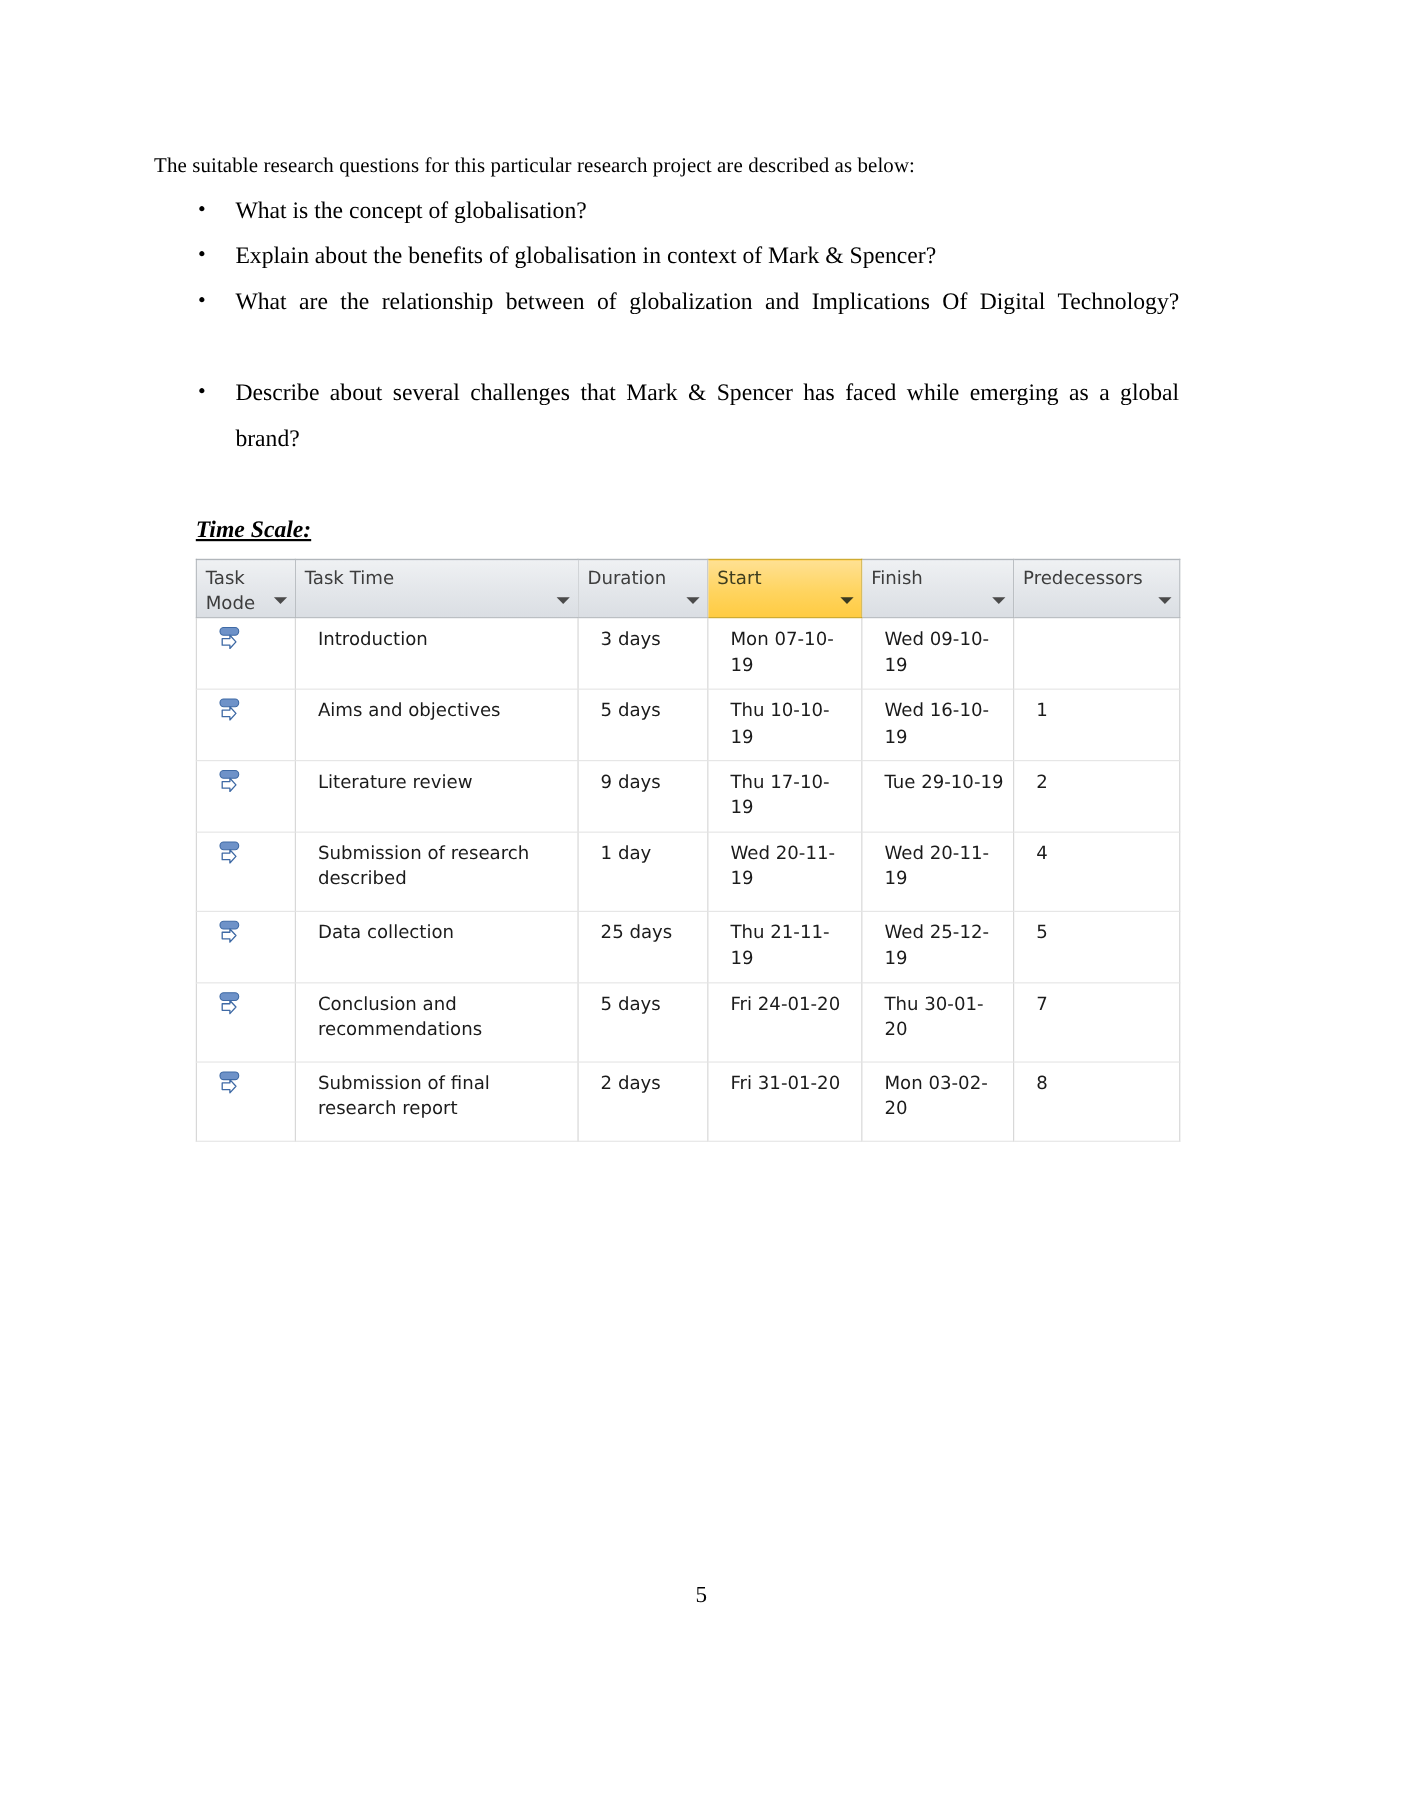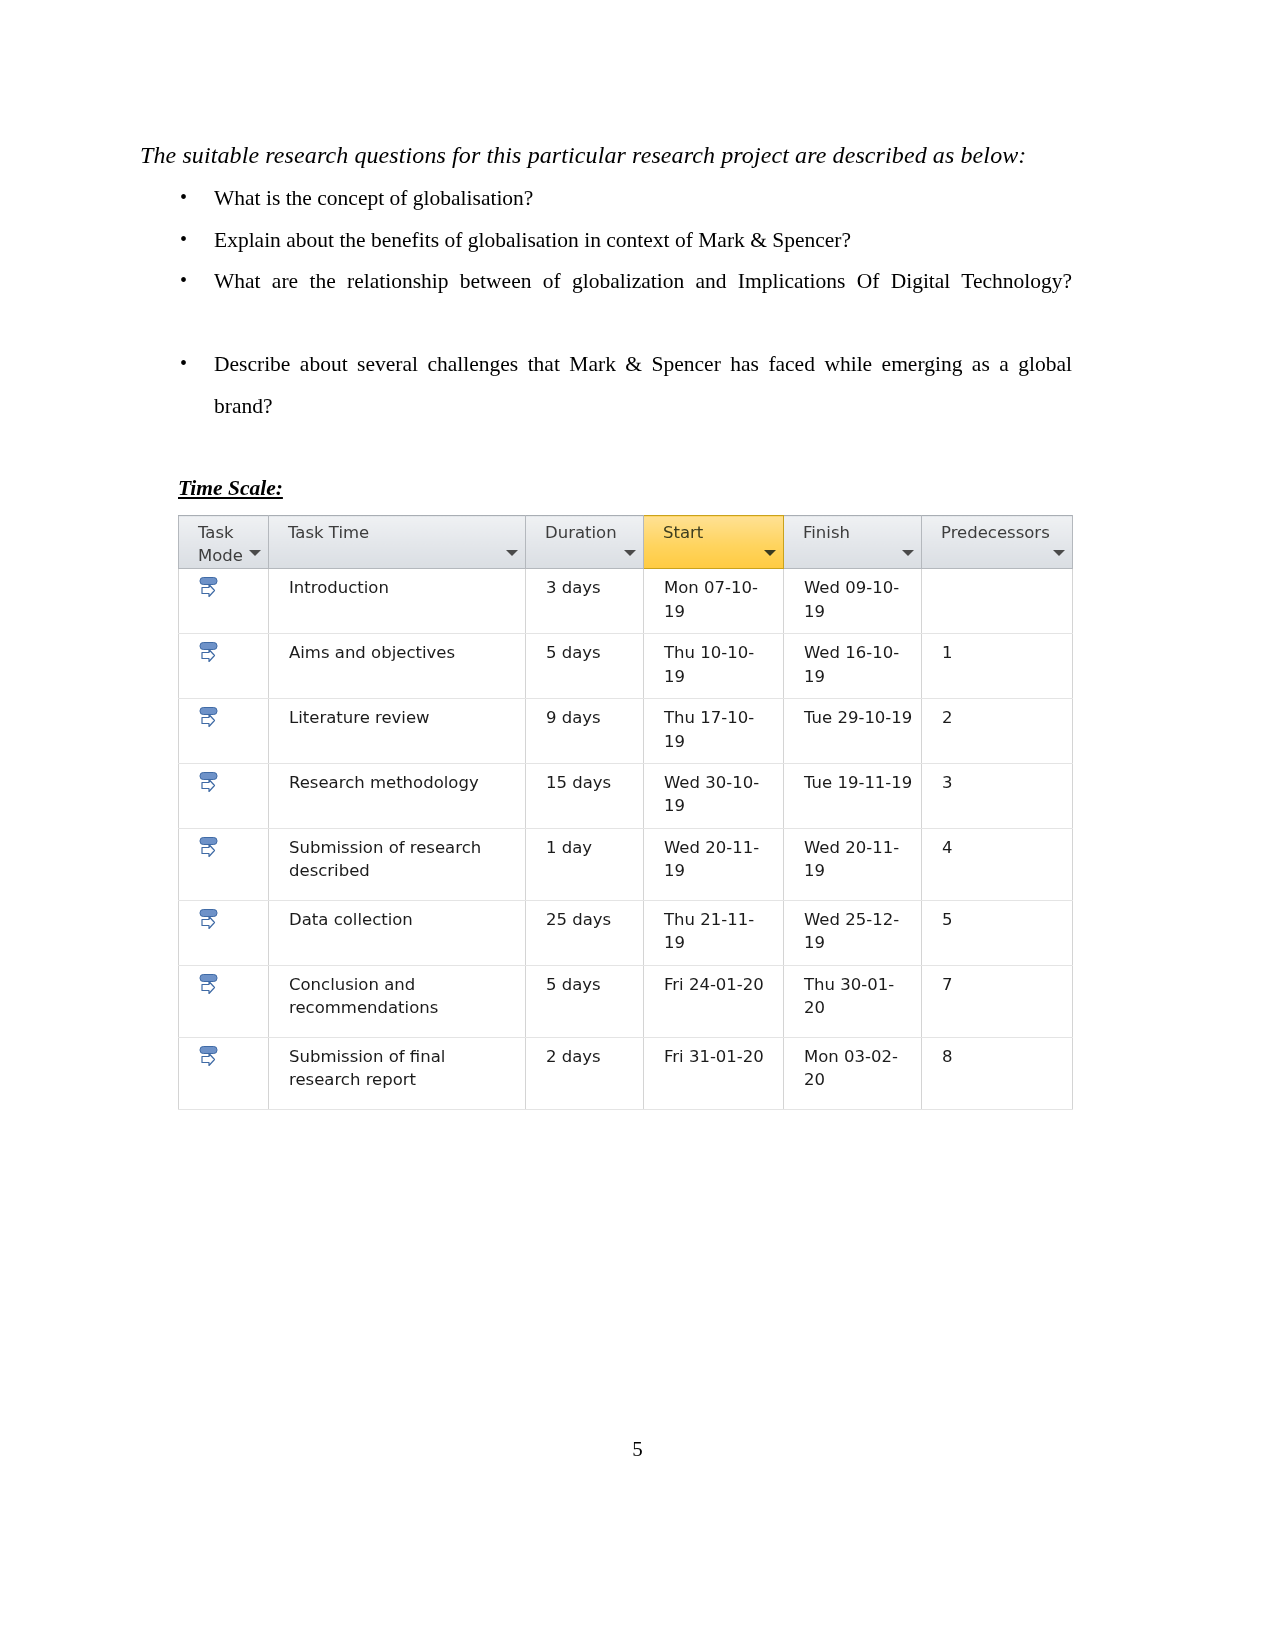--- a/index.html
+++ b/index.html
@@ -22,26 +22,25 @@
   }
   .content {
     position: absolute;
     left: 140px;
     top: 138px;
     width: 932px;
   }
 
   
   .intro-line {
-    font-size: 24px;
+    font-size: 19px;
     line-height: 1.42;
     margin: 0 0 6px 0;
     text-align: justify;
     letter-spacing: 0.1px;
-    font-style: italic;
   }
 
   ul.question-list {
     list-style: none;
     margin: 0;
     padding: 0;
   }
   ul.question-list li {
     position: relative;
     padding-left: 74px;
@@ -111,21 +110,20 @@
     position: relative;
     text-align: left;
     font-weight: normal;
     color: #3d3d3d;
   }
   table.project-table thead th .th-label {
     display: block;
     padding: 6px 22px 0 8px;
     line-height: 1.35;
     white-space: normal;
-    margin-left: 11px;
   }
   table.project-table thead th.start-col {
     background: linear-gradient(to bottom, #ffe08a 0%, #ffd martin 0%, #ffd457 60%, #ffcd45 100%);
     background: linear-gradient(to bottom, #ffe193 0%, #ffd45f 55%, #ffcb41 100%);
     border: 1px solid #c9a21c;
     color: #3d3d1f;
   }
   .filter-arrow {
     position: absolute;
     right: 7px;
@@ -278,33 +276,20 @@
                     <rect x="1" y="1.5" width="17" height="7" rx="3.3" ry="3.3" fill="#6e92c8" stroke="#3f6aa5" stroke-width="1"></rect>
                     <path d="M3 11.5 L3 17.5 L10 17.5 L10 20.5 L15.5 14.5 L10 8.5 L10 11.5 Z" fill="#ffffff" stroke="#3f6aa5" stroke-width="1.2" stroke-linejoin="round"></path>
                   </svg></span>
               </td>
               <td class="name-cell">Literature review</td>
               <td>9 days</td>
               <td>Thu 17-10-19</td>
               <td>Tue 29-10-19</td>
               <td class="pred-cell">2</td>
             </tr>
-            <tr class="one-line">
-              <td class="mode-cell">
-                <span class="task-mode-icon"><svg width="26" height="26" viewBox="0 0 26 26" xmlns="http://www.w3.org/2000/svg">
-                    <rect x="1" y="1.5" width="17" height="7" rx="3.3" ry="3.3" fill="#6e92c8" stroke="#3f6aa5" stroke-width="1"></rect>
-                    <path d="M3 11.5 L3 17.5 L10 17.5 L10 20.5 L15.5 14.5 L10 8.5 L10 11.5 Z" fill="#ffffff" stroke="#3f6aa5" stroke-width="1.2" stroke-linejoin="round"></path>
-                  </svg></span>
-              </td>
-              <td class="name-cell">Research methodology</td>
-              <td>15 days</td>
-              <td>Wed 30-10-19</td>
-              <td>Tue 19-11-19</td>
-              <td class="pred-cell">3</td>
-            </tr>
             <tr class="two-line">
               <td class="mode-cell">
                 <span class="task-mode-icon"><svg width="26" height="26" viewBox="0 0 26 26" xmlns="http://www.w3.org/2000/svg">
                     <rect x="1" y="1.5" width="17" height="7" rx="3.3" ry="3.3" fill="#6e92c8" stroke="#3f6aa5" stroke-width="1"></rect>
                     <path d="M3 11.5 L3 17.5 L10 17.5 L10 20.5 L15.5 14.5 L10 8.5 L10 11.5 Z" fill="#ffffff" stroke="#3f6aa5" stroke-width="1.2" stroke-linejoin="round"></path>
                   </svg></span>
               </td>
               <td class="name-cell">Submission of research described</td>
               <td>1 day</td>
               <td>Wed 20-11-19</td>

